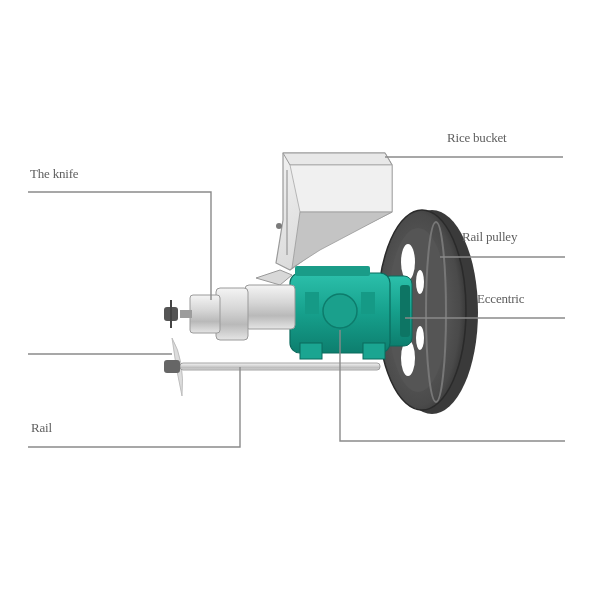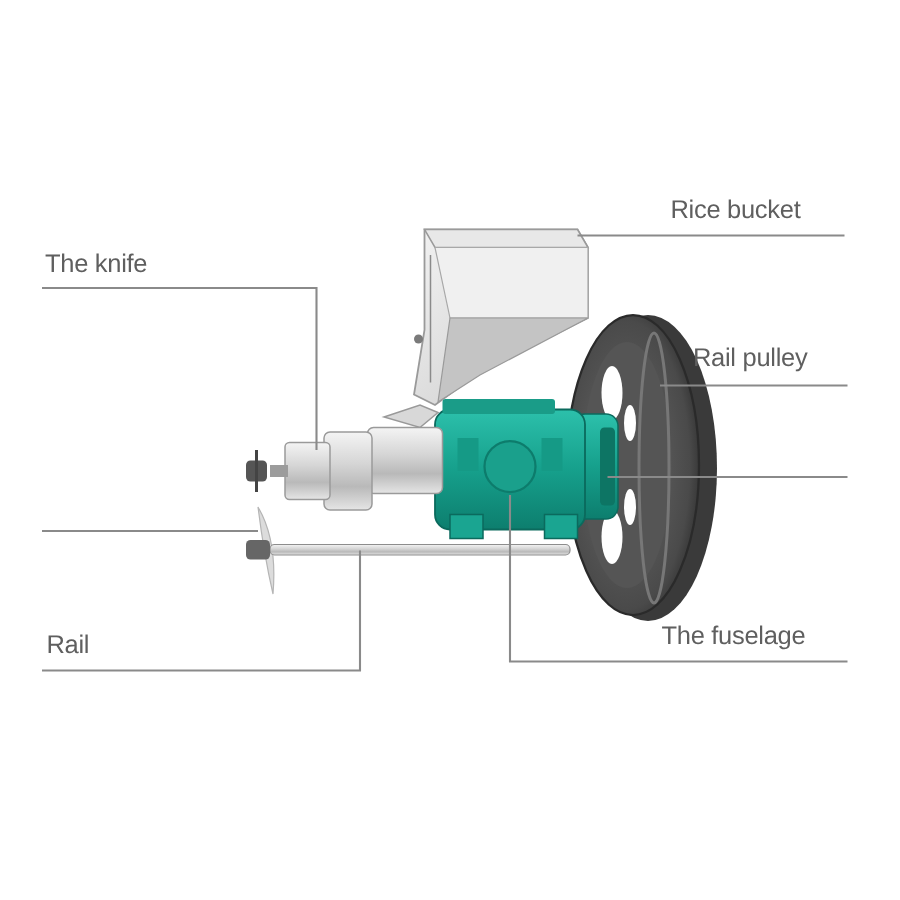--- a/index.html
+++ b/index.html
@@ -1,20 +1,20 @@
 <!DOCTYPE html>
 <html><head>
 <meta charset="utf-8">
 <style>
   html, body { margin: 0; padding: 0; background: #ffffff; }
   body { width: 600px; height: 600px; position: relative; overflow: hidden;
          font-family: "DejaVu Sans", sans-serif; }
   .canvas { position: absolute; left: 0; top: 0; width: 600px; height: 600px; }
-  .label { position: absolute; font-size: 17px; color: #5f5f5f; white-space: nowrap;
-           font-family: Liberation Sans, sans-serif; letter-spacing: -0.2px; }
+  .label { position: absolute; font-size: 13px; color: #5f5f5f; white-space: nowrap;
+           font-family: Liberation Serif, serif; letter-spacing: -0.2px; }
   svg { position: absolute; left: 0; top: 0; }
 </style>
 </head>
 <body>
 
 <div class="canvas">
 
   <svg width="600" height="600" viewBox="0 0 600 600">
     <defs>
       <linearGradient id="steel" x1="0" y1="0" x2="0" y2="1">
@@ -100,16 +100,16 @@
       <polyline points="405,318 565,318"></polyline>
       <polyline points="28,354 172,354"></polyline>
       <polyline points="28,447 240,447 240,367"></polyline>
       <polyline points="340,330 340,441 565,441"></polyline>
     </g>
   </svg>
 
   <div class="label" style="left:447px; top:130px;">Rice bucket</div>
   <div class="label" style="left:30px; top:166px;">The knife</div>
   <div class="label" style="left:462px; top:229px;">Rail pulley</div>
+  <div class="label" style="left:477px; top:291px;">Eccentric</div>
   <div class="label" style="left:31px; top:420px;">Rail</div>
-  <div class="label" style="left:441px; top:414px;">The fuselage</div>
 
 </div>
 
 </body></html>

